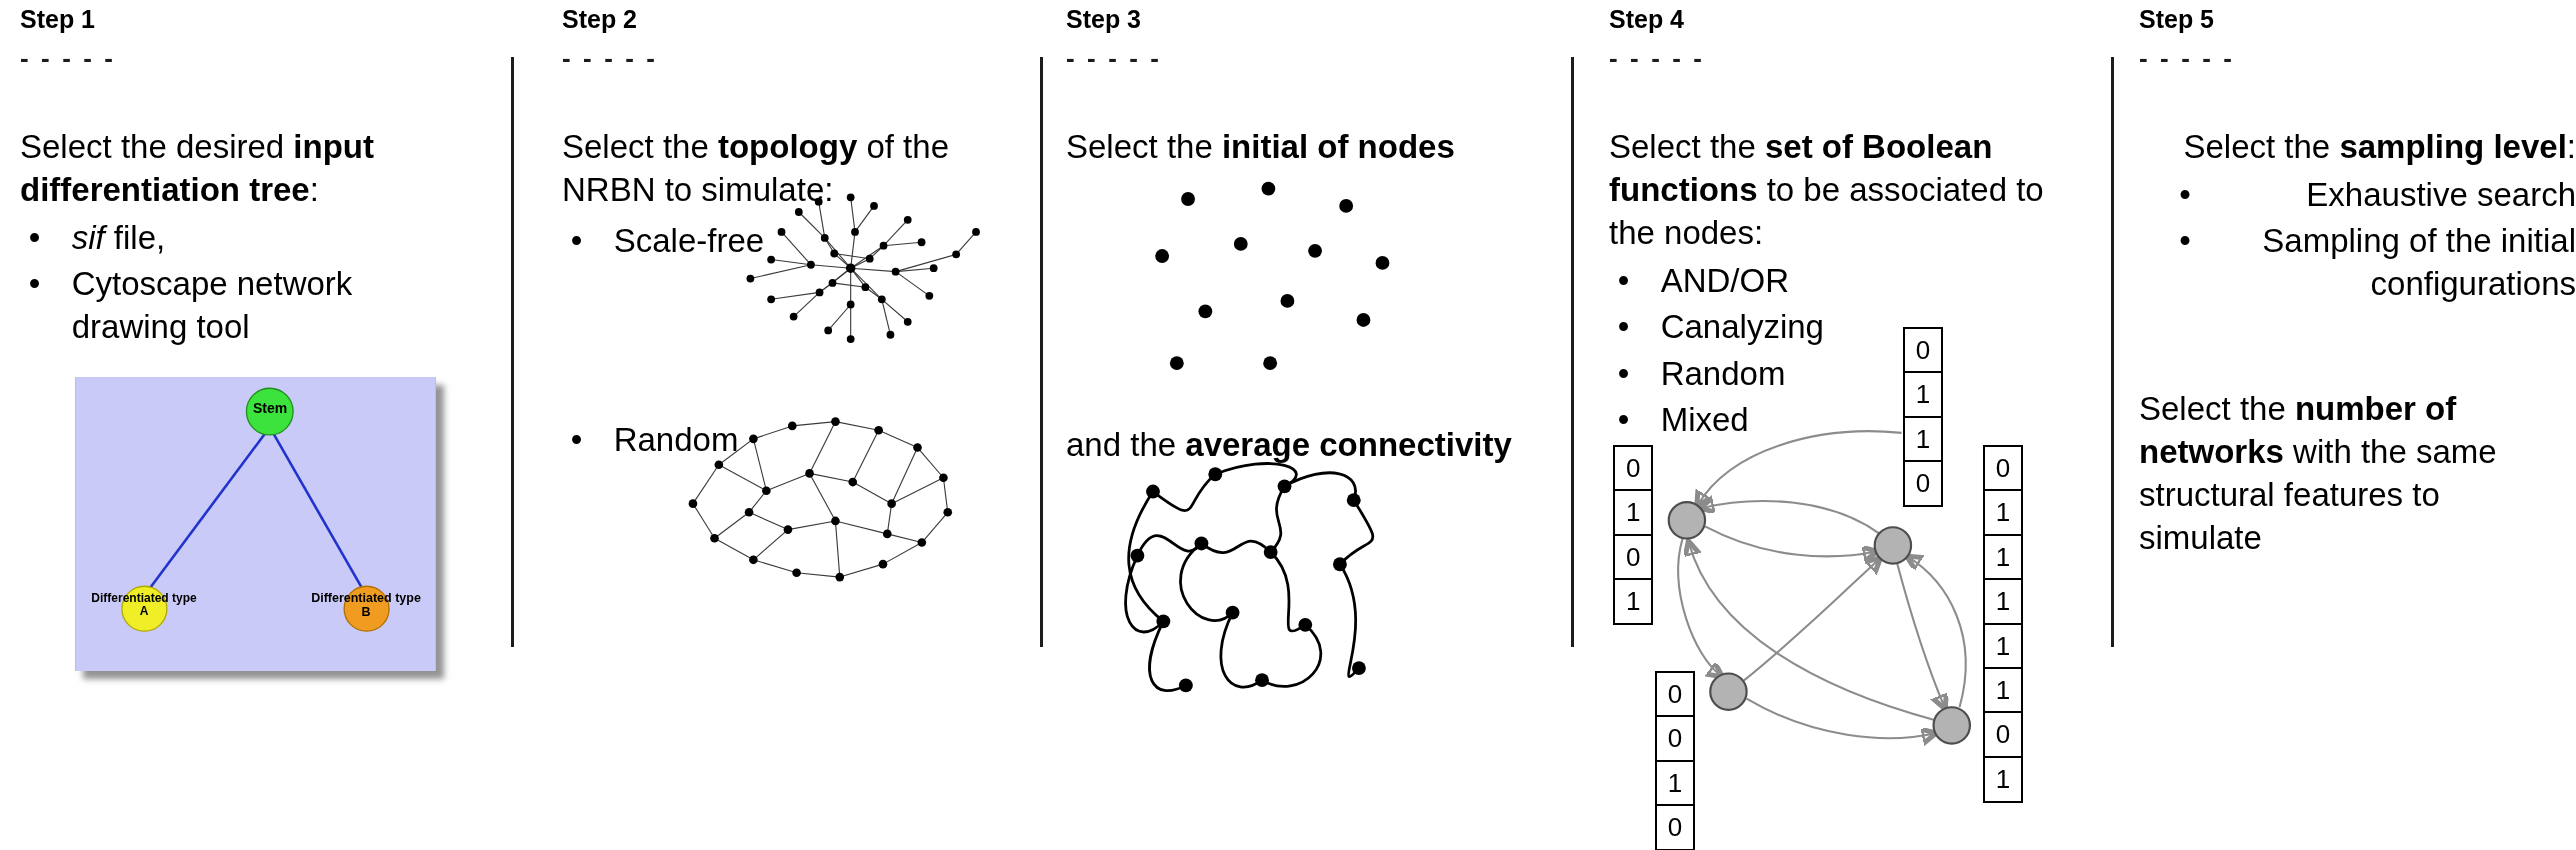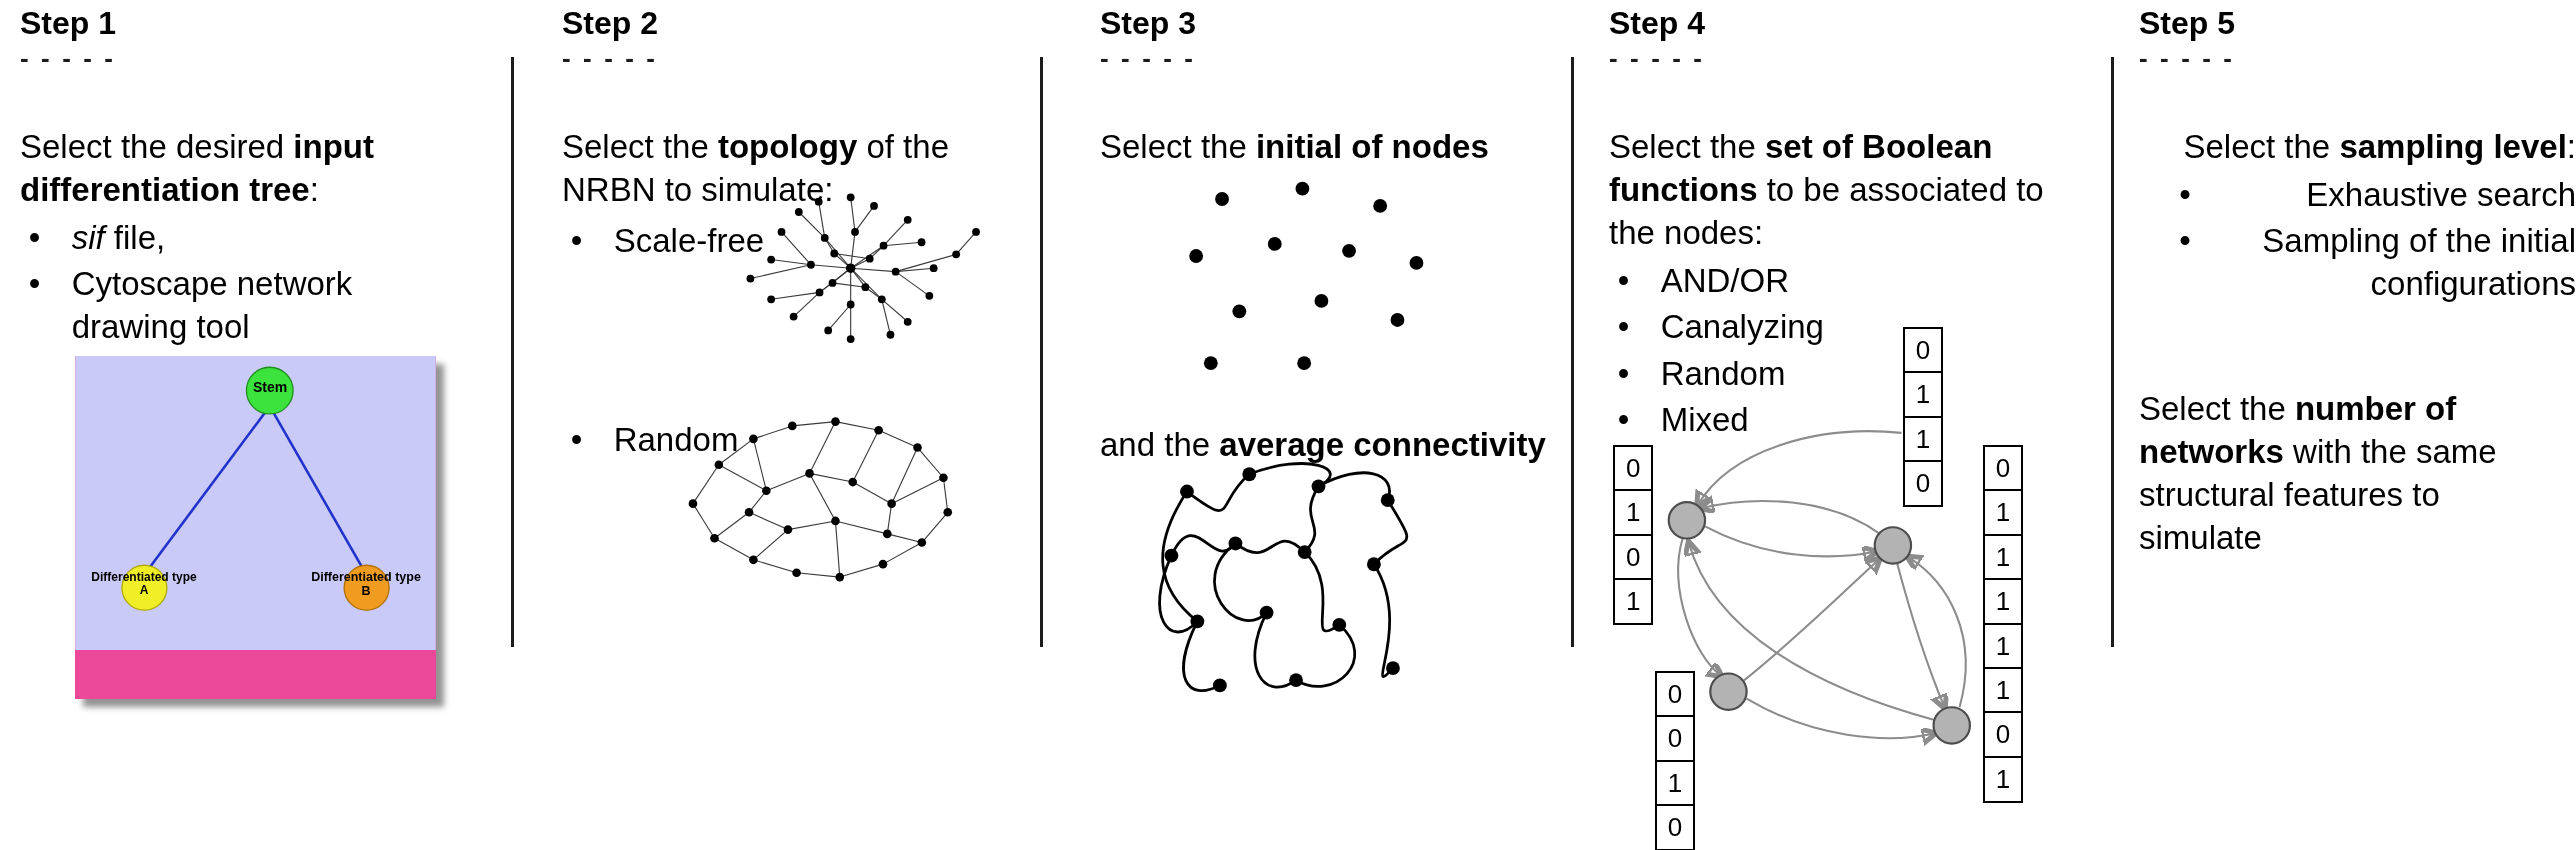--- a/index.html
+++ b/index.html
@@ -1,39 +1,39 @@
 <!DOCTYPE html>
 <html style="font-size:14px"><head>
 <meta charset="utf-8">
 <style>
   html,body{margin:0;padding:0;}
   body{background:#ffffff;font-family:"Liberation Sans",sans-serif;color:#000;}
   #figure{position:relative;width:2576px;height:851px;background:#fff;overflow:hidden;}
   .col{position:absolute;top:0;height:851px;}
   #col1{left:20px;width:398px;}
   #col2{left:562px;width:467px;}
-  #col3{left:1100px;width:474px;}
+  #col3{left:1066px;width:474px;}
   #col4{left:1609px;width:500px;}
   #col5{left:2139px;width:437px;}
   .divider{position:absolute;top:57px;width:2.6px;height:590px;background:#1c1c1c;}
-  .step-title{position:absolute;top:5.2px;left:0;font-size:32px;font-weight:700;}
+  .step-title{position:absolute;top:5.2px;left:0;font-size:25px;font-weight:700;}
   .step-dashes{position:absolute;top:43px;left:0;font-size:26px;font-weight:700;letter-spacing:2.6px;color:#1c1c1c;}
   .tblock{position:absolute;left:0;font-size:33px;line-height:1.3;}
   .tblock p{margin:0;}
   b{font-weight:700;}
   i{font-style:italic;margin-top:28px;}
   .bullets{list-style:none;margin:5.2px 0 0 0;padding:0;}
   .bullet{display:flex;margin:3.5px 0;}
   .bm{flex:none;width:43px;padding-left:8.7px;}
   .bt{flex:1;}
   .narrow{max-width:441px;}
   .w500{max-width:433px;}
   .w480{max-width:415px;}
   
-  .tree-panel{position:absolute;left:55px;top:356px;width:361px;height:343px;background:#ec4899;box-shadow:7.8px 7.8px 6px rgba(60,60,60,0.55);}
+  .tree-panel{position:absolute;left:55px;top:377px;width:361px;height:294px;background:#f97316;box-shadow:7.8px 7.8px 6px rgba(60,60,60,0.55);}
   .tree-label{position:absolute;font-weight:700;text-align:center;line-height:1.08;color:#000;}
   .lbl-stem{left:156px;top:24px;width:78px;font-size:14px;}
   .lbl-a{left:12px;top:215px;width:114px;font-size:12px;}
   .lbl-b{left:234px;top:215px;width:114px;font-size:12.5px;}
   
   .illus{position:absolute;}
   .net line{stroke:#3a3a3a;stroke-width:1.3;}
   .net circle{fill:#000;}
   .tangle path{stroke:#000;stroke-width:3.2;fill:none;}
   .tangle circle{fill:#000;}

